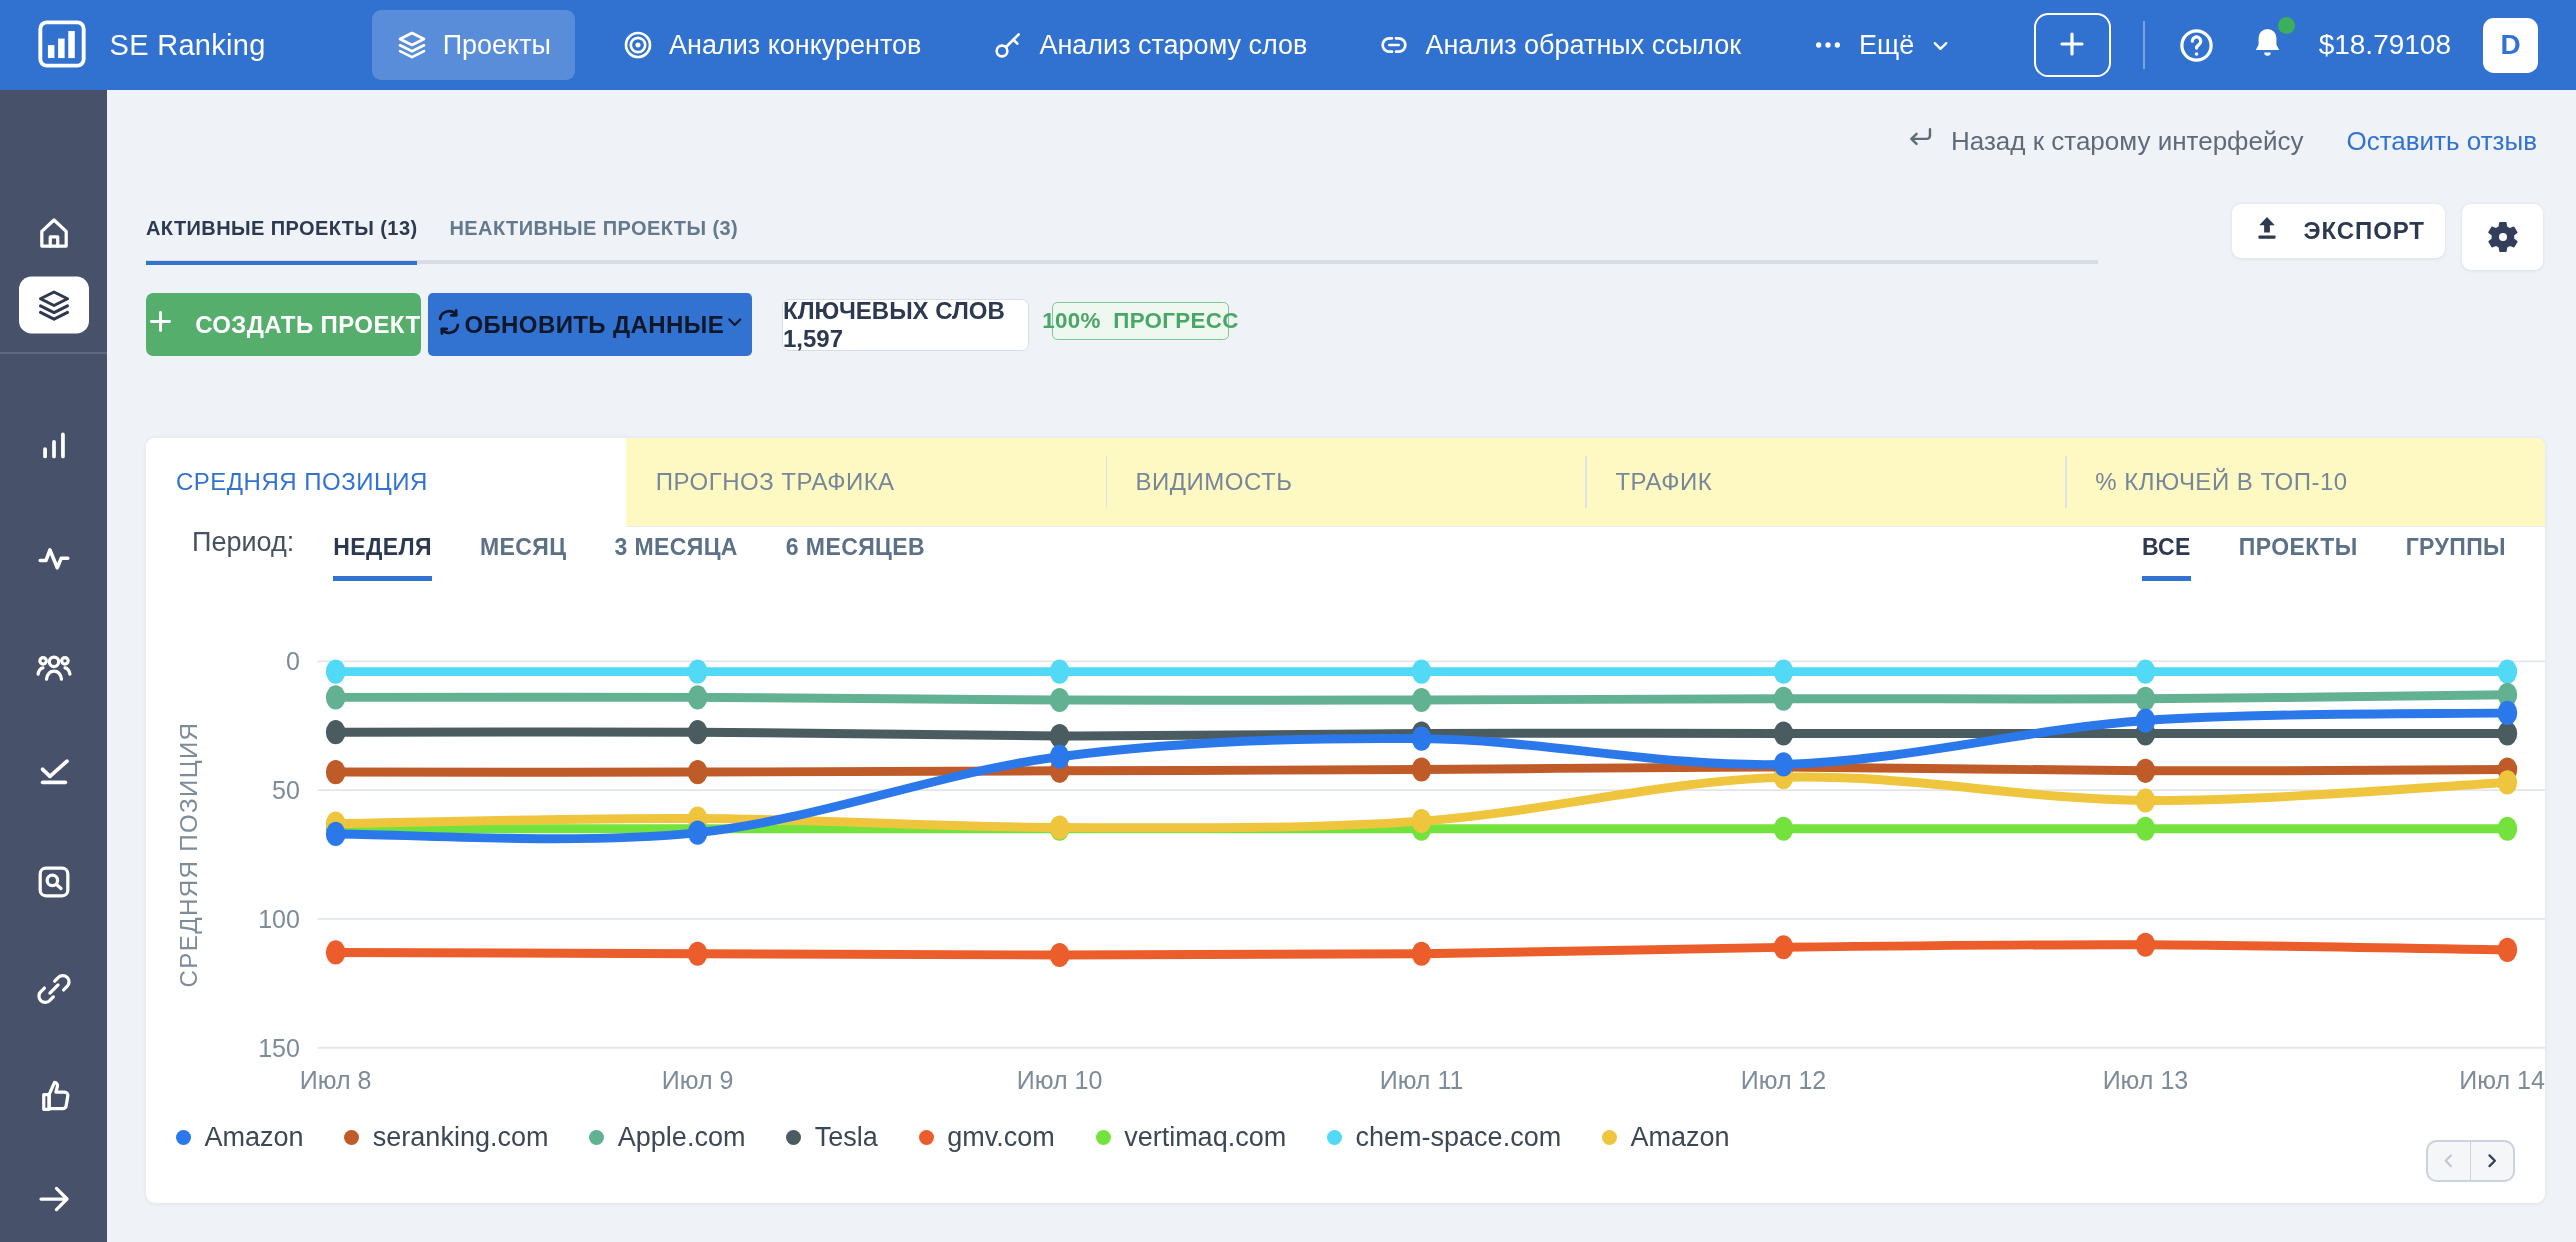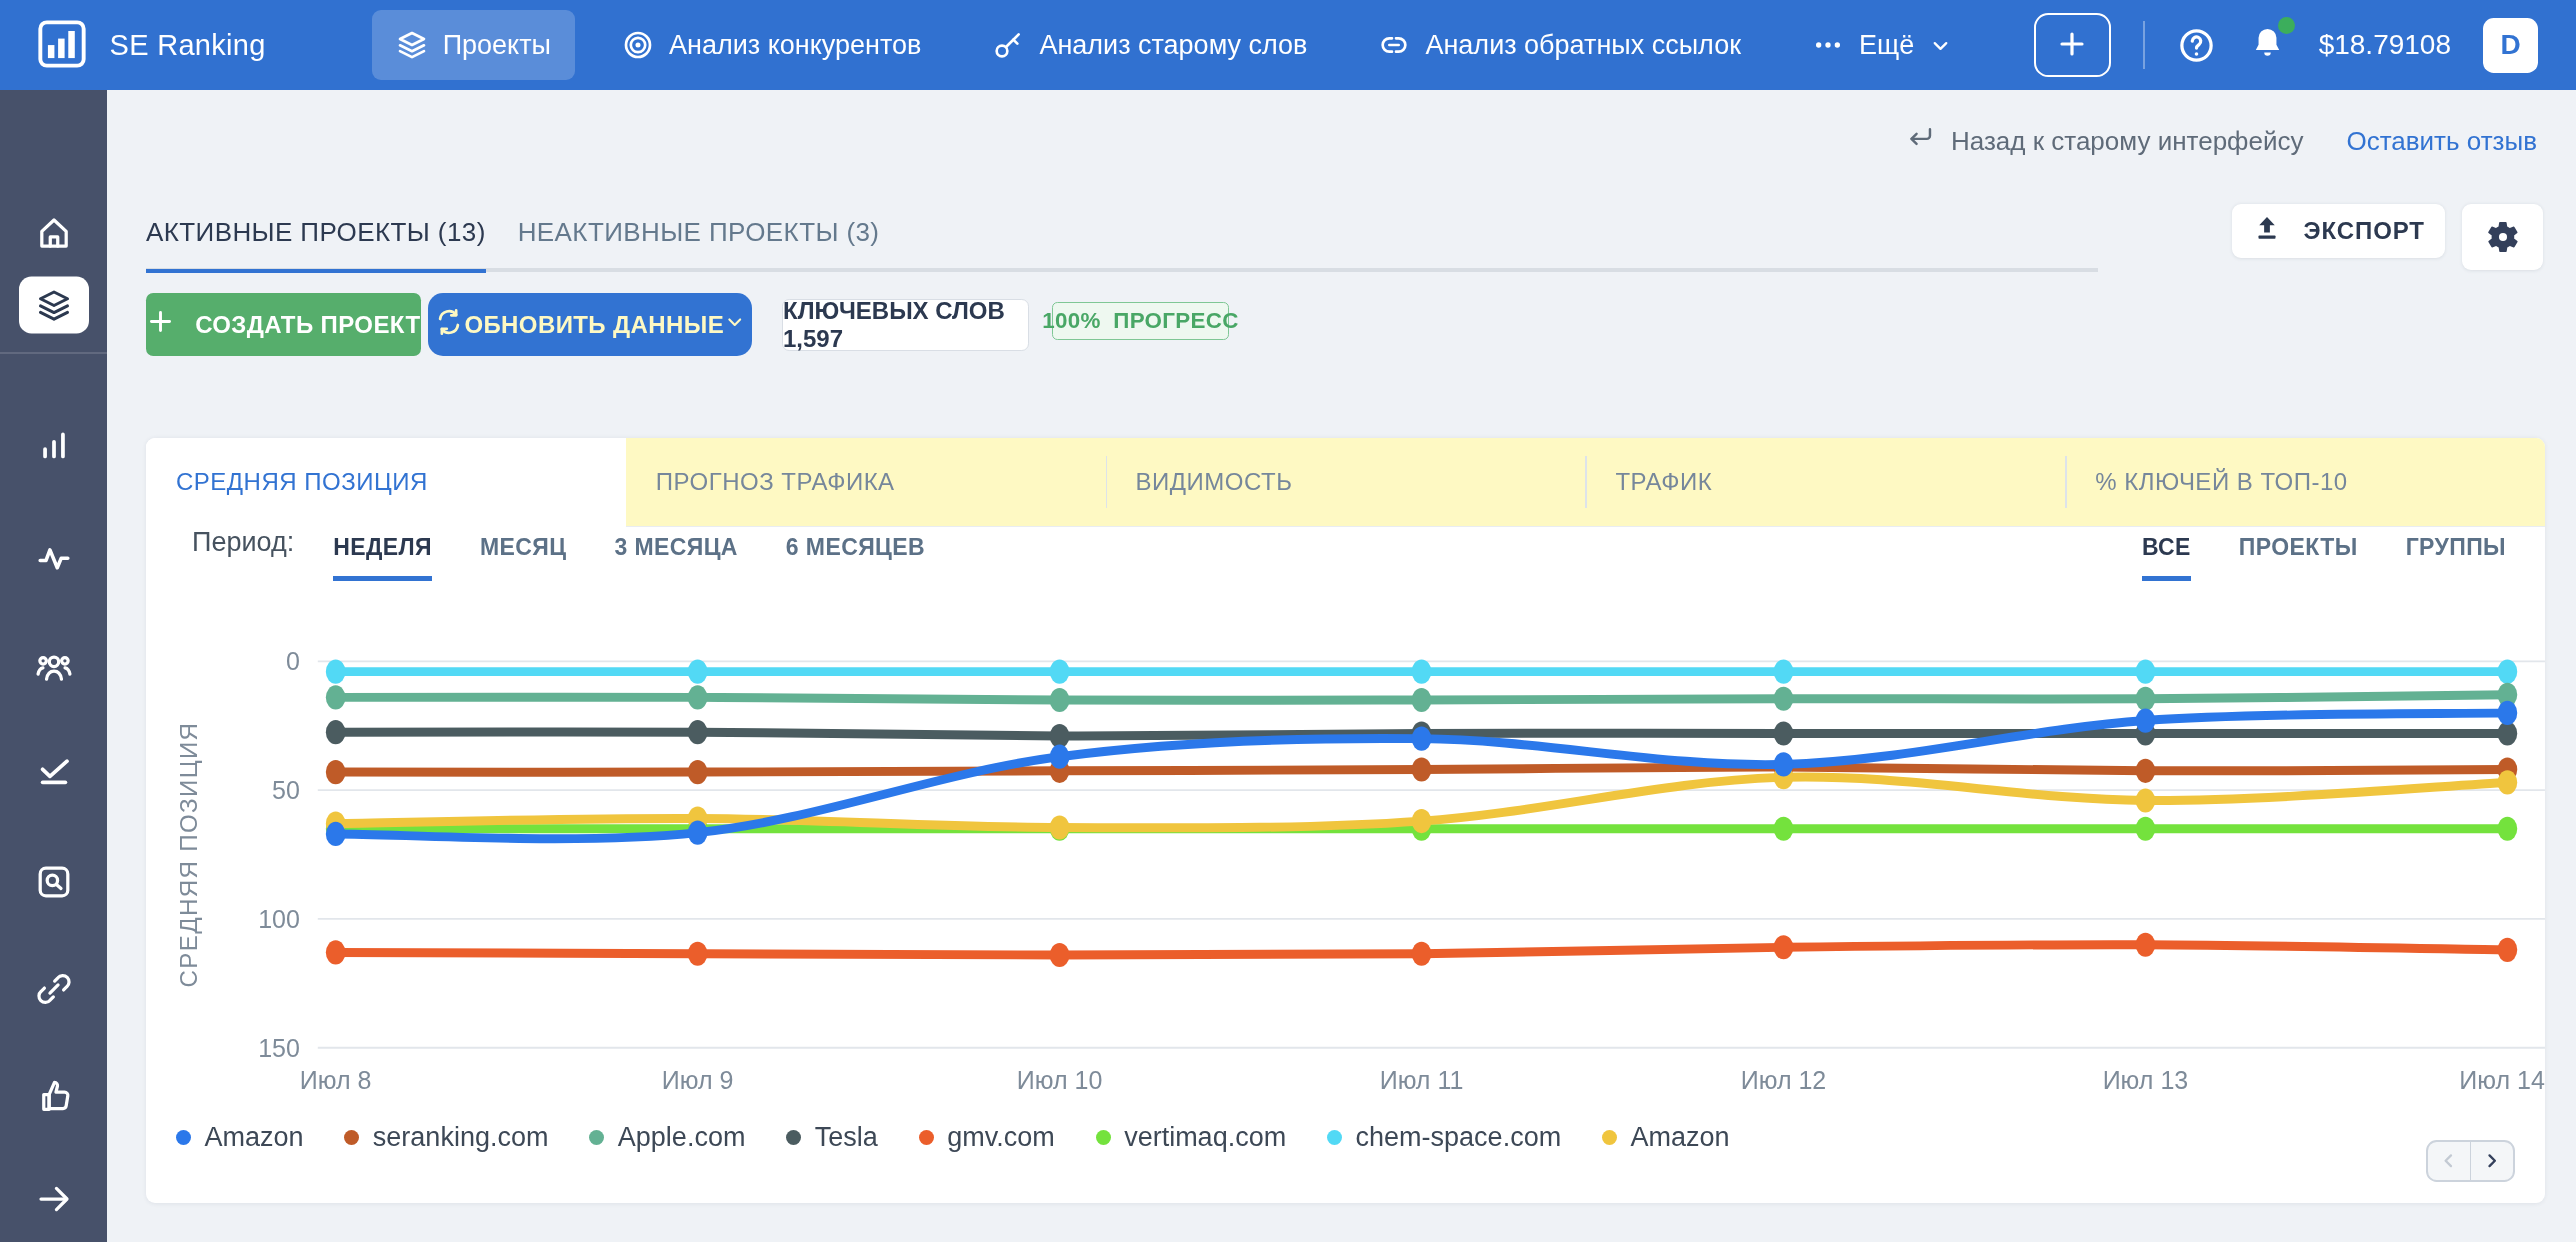--- a/index.html
+++ b/index.html
@@ -35,31 +35,31 @@
   .side-divider{position:absolute;left:0;top:262px;width:107px;height:1.8px;background:rgba(255,255,255,.14);}
 
   
   .back-row{position:absolute;top:123px;right:39px;display:flex;align-items:center;gap:43px;font-size:26px;}
   .back-link{display:flex;align-items:center;gap:15px;color:#5f6b79;cursor:pointer;}
   .back-link svg{width:29.5px;height:29.5px;}
   .feedback-link{color:#3273d2;cursor:pointer;}
 
   
   .proj-tabs{position:absolute;left:146px;top:217px;width:1952px;display:flex;gap:32px;border-bottom:4.5px solid #d8dde3;}
-  .proj-tab{font-size:26px;font-weight:normal;letter-spacing:0.4px;color:#64798d;padding-bottom:20.6px;border-bottom:4.5px solid transparent;margin-bottom:-4.5px;cursor:pointer;white-space:nowrap;}
+  .proj-tab{font-size:20px;font-weight:bold;letter-spacing:0.4px;color:#64798d;padding-bottom:20.6px;border-bottom:4.5px solid transparent;margin-bottom:-4.5px;cursor:pointer;white-space:nowrap;}
   .proj-tab.active{color:#2c3950;border-color:#3273d2;}
   .export-btn{position:absolute;left:2232px;top:204px;width:213px;height:54px;background:#fff;border-radius:9px;box-shadow:0 0.9px 3.6px rgba(40,54,80,.10);display:flex;align-items:center;justify-content:center;gap:21.5px;color:#2c3950;font-size:24px;font-weight:bold;letter-spacing:0.9px;cursor:pointer;}
   .export-btn svg{width:30px;height:30px;}
   .gear-btn{position:absolute;left:2462px;top:204px;width:81px;height:66px;background:#fff;border-radius:9px;box-shadow:0 0.9px 3.6px rgba(40,54,80,.10);display:flex;align-items:center;justify-content:center;color:#333f5a;cursor:pointer;}
   .gear-btn svg{width:36px;height:36px;}
 
   
   .create-btn{position:absolute;left:146px;top:293px;width:275px;height:63px;background:#56ae6c;border-radius:7.2px;color:#fff;font-size:24px;font-weight:bold;letter-spacing:0.4px;display:flex;align-items:center;justify-content:center;gap:19.7px;cursor:pointer;}
   .create-btn svg{width:29px;height:29px;}
-  .refresh-btn{position:absolute;left:428px;top:293px;width:324px;height:63px;background:#3273d2;border-radius:15px;color:#fef9c3;font-size:24px;font-weight:bold;letter-spacing:0.4px;display:flex;align-items:center;justify-content:center;cursor:pointer;}
+  .refresh-btn{position:absolute;left:428px;top:293px;width:324px;height:63px;background:#3273d2;border-radius:5px;color:#0f172a;font-size:24px;font-weight:bold;letter-spacing:0.4px;display:flex;align-items:center;justify-content:center;cursor:pointer;}
   .refresh-btn svg{width:30px;height:30px;}
   .refresh-btn .chev svg{width:21.5px;height:21.5px;}
   .kw-pill{position:absolute;left:782px;top:299px;width:247px;height:52px;background:#fff;border:1.8px solid #d9dee5;border-radius:7.2px;box-sizing:border-box;color:#2c3950;font-size:24px;font-weight:bold;display:flex;align-items:center;justify-content:center;}
   .progress-badge{position:absolute;left:1052px;top:302px;width:177px;height:38px;background:#eef8f0;border:1.8px solid #7fc795;border-radius:5.4px;box-sizing:border-box;color:#49a766;font-size:22.4px;font-weight:bold;display:flex;align-items:center;justify-content:center;gap:12.5px;letter-spacing:0.3px;}
 
   
   .card{position:absolute;left:146px;top:438px;width:2399px;height:765px;background:#fff;border-radius:9px;box-shadow:0 0.9px 4.5px rgba(40,54,80,.08);}
   .card-tabs{display:flex;height:89px;border-radius:9px 9px 0 0;overflow:hidden;}
   .card-tab{flex:1;display:flex;align-items:center;padding-left:30px;font-size:24px;letter-spacing:0.5px;color:#76879b;background:#fef9c3;border-bottom:1.8px solid #e9edf1;position:relative;box-sizing:border-box;cursor:pointer;}
   .card-tab.active{background:#fff;border-bottom-color:transparent;color:#3273d2;}

